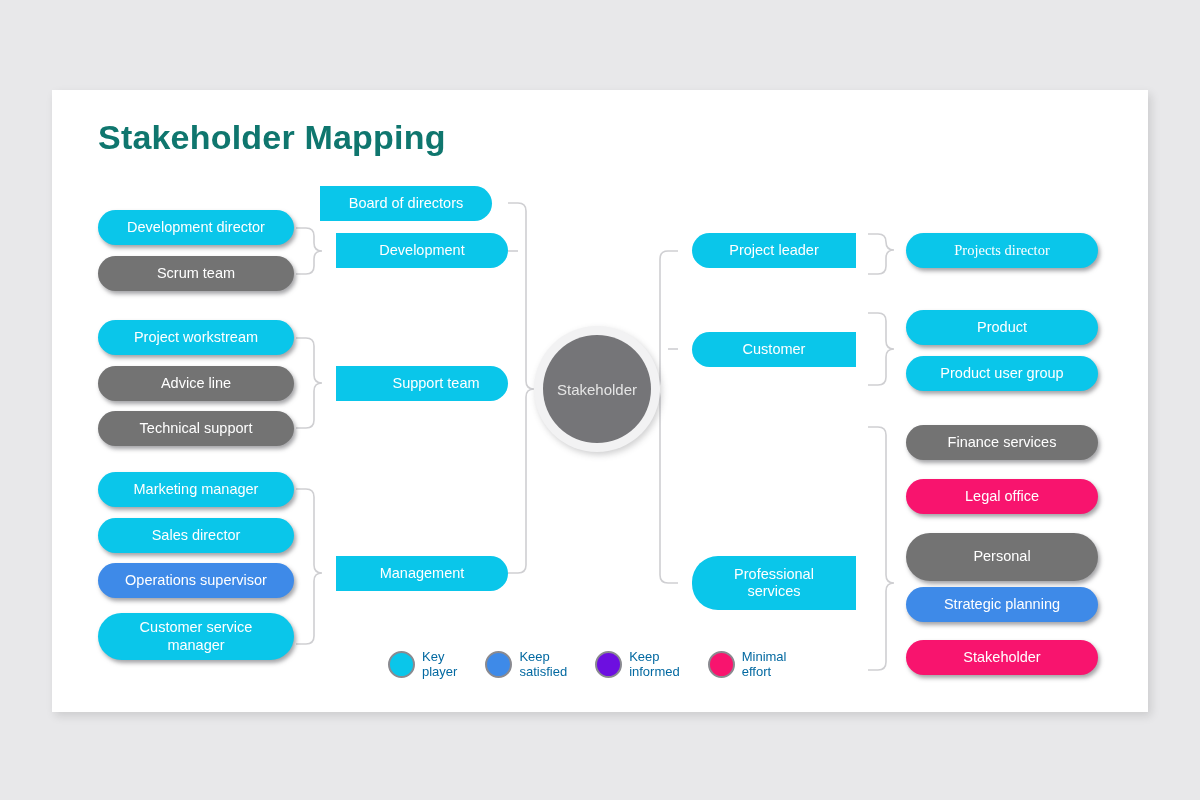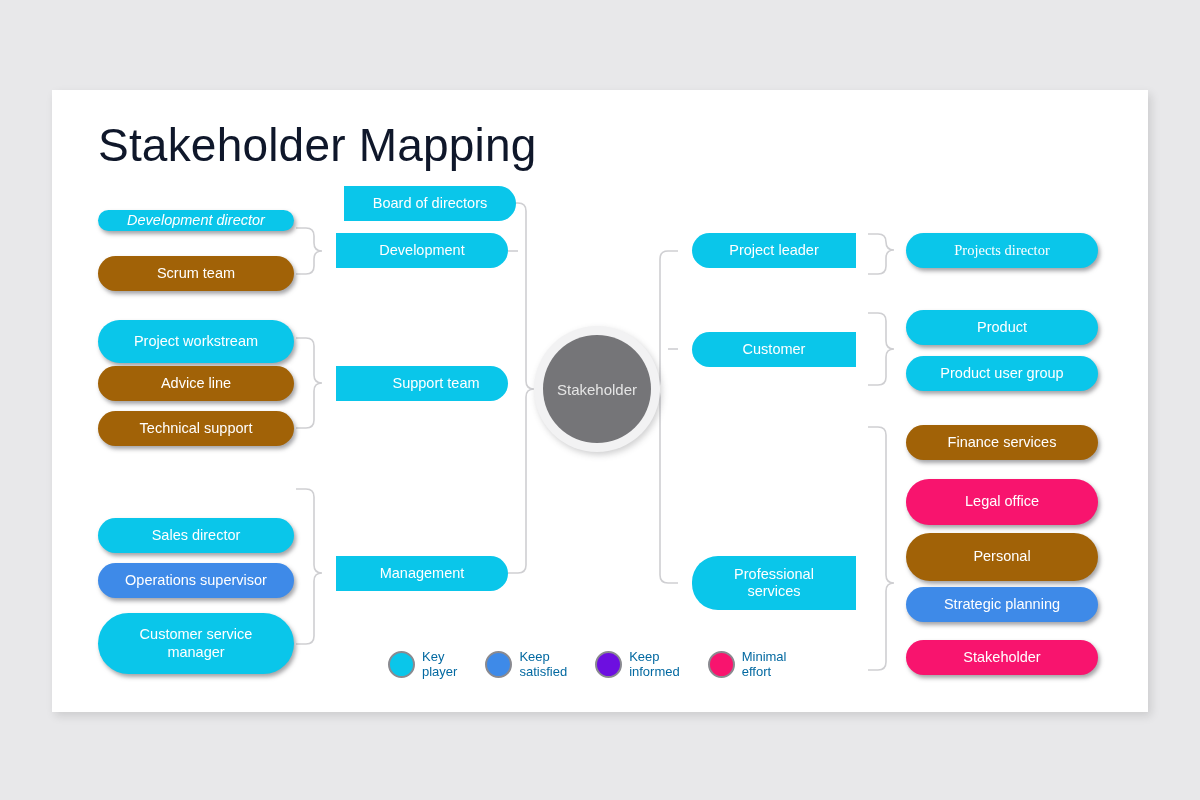--- a/index.html
+++ b/index.html
@@ -17,23 +17,23 @@
     left: 52px; top: 90px;
     width: 1096px; height: 622px;
     background: #ffffff;
     box-shadow: 3px 4px 9px rgba(0,0,0,0.12);
   }
 
   
   #title {
     position: absolute;
     left: 98px; top: 118px;
-    font-size: 46px;
-    font-weight: 400;
-    color: #0f172a;
+    font-size: 34px;
+    font-weight: 700;
+    color: #0f766e;
     letter-spacing: 0.2px;
     white-space: nowrap;
   }
 
   
   #wires {
     position: absolute; left: 0; top: 0;
     width: 1200px; height: 800px;
     pointer-events: none;
   }
@@ -58,21 +58,21 @@
     box-shadow: 2px 3px 4px rgba(90,90,95,0.55);
   }
   
   .tab-r { border-radius: 0 26px 26px 0; }
   
   .tab-l { border-radius: 26px 0 0 26px; }
 
   
   .c-key       { background: #0ac6ea; }
   .c-satisfied { background: #3e8ae8; }
-  .c-informed  { background: #a16207; }
+  .c-informed  { background: #737373; }
   .c-minimal   { background: #f8146e; }
 
   
   #center-ring {
     position: absolute;
     left: 534px; top: 326px;
     width: 126px; height: 126px;
     border-radius: 50%;
     background: #f2f2f3;
     box-shadow: 2px 3px 6px rgba(90,90,95,0.28);
@@ -125,50 +125,51 @@
 
     <path d="M678 349 H668"></path>
 
     <path d="M868 234 H878 Q886 234 886 242 V242 Q886 250 894 250 Q886 250 886 258 V266 Q886 274 878 274 H868"></path>
 
     <path d="M868 313 H878 Q886 313 886 321 V341 Q886 349 894 349 Q886 349 886 357 V377 Q886 385 878 385 H868"></path>
 
     <path d="M868 427 H878 Q886 427 886 435 V575 Q886 583 894 583 Q886 583 886 591 V662 Q886 670 878 670 H868"></path>
   </svg>
 
-  <div class="node pill c-key" style="left:98px;  top:210px; width:196px; height:21px;font-style:italic;">Development director</div>
+  <div class="node pill c-key" style="left:98px;  top:210px; width:196px; height:35px;">Development director</div>
   <div class="node pill c-informed" style="left:98px;  top:256px; width:196px; height:35px;">Scrum team</div>
 
-  <div class="node pill c-key" style="left:98px;  top:320px; width:196px; height:43px;">Project workstream</div>
+  <div class="node pill c-key" style="left:98px;  top:320px; width:196px; height:35px;">Project workstream</div>
   <div class="node pill c-informed" style="left:98px;  top:366px; width:196px; height:35px;">Advice line</div>
   <div class="node pill c-informed" style="left:98px;  top:411px; width:196px; height:35px;">Technical support</div>
 
+  <div class="node pill c-key" style="left:98px;  top:472px; width:196px; height:35px;">Marketing manager</div>
   <div class="node pill c-key" style="left:98px;  top:518px; width:196px; height:35px;">Sales director</div>
   <div class="node pill c-satisfied" style="left:98px; top:563px; width:196px; height:35px;">Operations supervisor</div>
-  <div class="node pill c-key" style="left:98px; top:613px; width:196px; height:61px;">Customer service
+  <div class="node pill c-key" style="left:98px; top:613px; width:196px; height:47px;">Customer service
 manager</div>
 
-  <div class="node tab-r c-key" style="left:344px; top:186px; width:172px; height:35px;">Board of directors</div>
+  <div class="node tab-r c-key" style="left:320px; top:186px; width:172px; height:35px;">Board of directors</div>
   <div class="node tab-r c-key" style="left:336px; top:233px; width:172px; height:35px;">Development</div>
   <div class="node tab-r c-key" style="left:336px; top:366px; width:172px; height:35px;padding-left:38px;">Support team</div>
   <div class="node tab-r c-key" style="left:336px; top:556px; width:172px; height:35px;">Management</div>
 
   <div id="center-ring"></div>
   <div id="center-node">Stakeholder</div>
 
   <div class="node tab-l c-key" style="left:692px; top:233px; width:164px; height:35px;">Project leader</div>
   <div class="node tab-l c-key" style="left:692px; top:332px; width:164px; height:35px;">Customer</div>
   <div class="node tab-l c-key" style="left:692px; top:556px; width:164px; height:54px;">Professional
 services</div>
 
   <div class="node pill c-key" style="left:906px; top:233px; width:192px; height:35px;font-family:Liberation Serif, serif;">Projects director</div>
   <div class="node pill c-key" style="left:906px; top:310px; width:192px; height:35px;">Product</div>
   <div class="node pill c-key" style="left:906px; top:356px; width:192px; height:35px;">Product user group</div>
   <div class="node pill c-informed" style="left:906px; top:425px; width:192px; height:35px;">Finance services</div>
-  <div class="node pill c-minimal" style="left:906px; top:479px; width:192px; height:46px;text-align:center;">Legal office</div>
+  <div class="node pill c-minimal" style="left:906px; top:479px; width:192px; height:35px;text-align:center;">Legal office</div>
   <div class="node pill c-informed" style="left:906px; top:533px; width:192px; height:48px;">Personal</div>
   <div class="node pill c-satisfied" style="left:906px; top:587px; width:192px; height:35px;">Strategic planning</div>
   <div class="node pill c-minimal" style="left:906px; top:640px; width:192px; height:35px;">Stakeholder</div>
 
   <div id="legend">
     <div class="legend-item">
       <span class="legend-dot" style="background:#0ac6ea;"></span>
       <span class="legend-label">Key
 player</span>
     </div>

